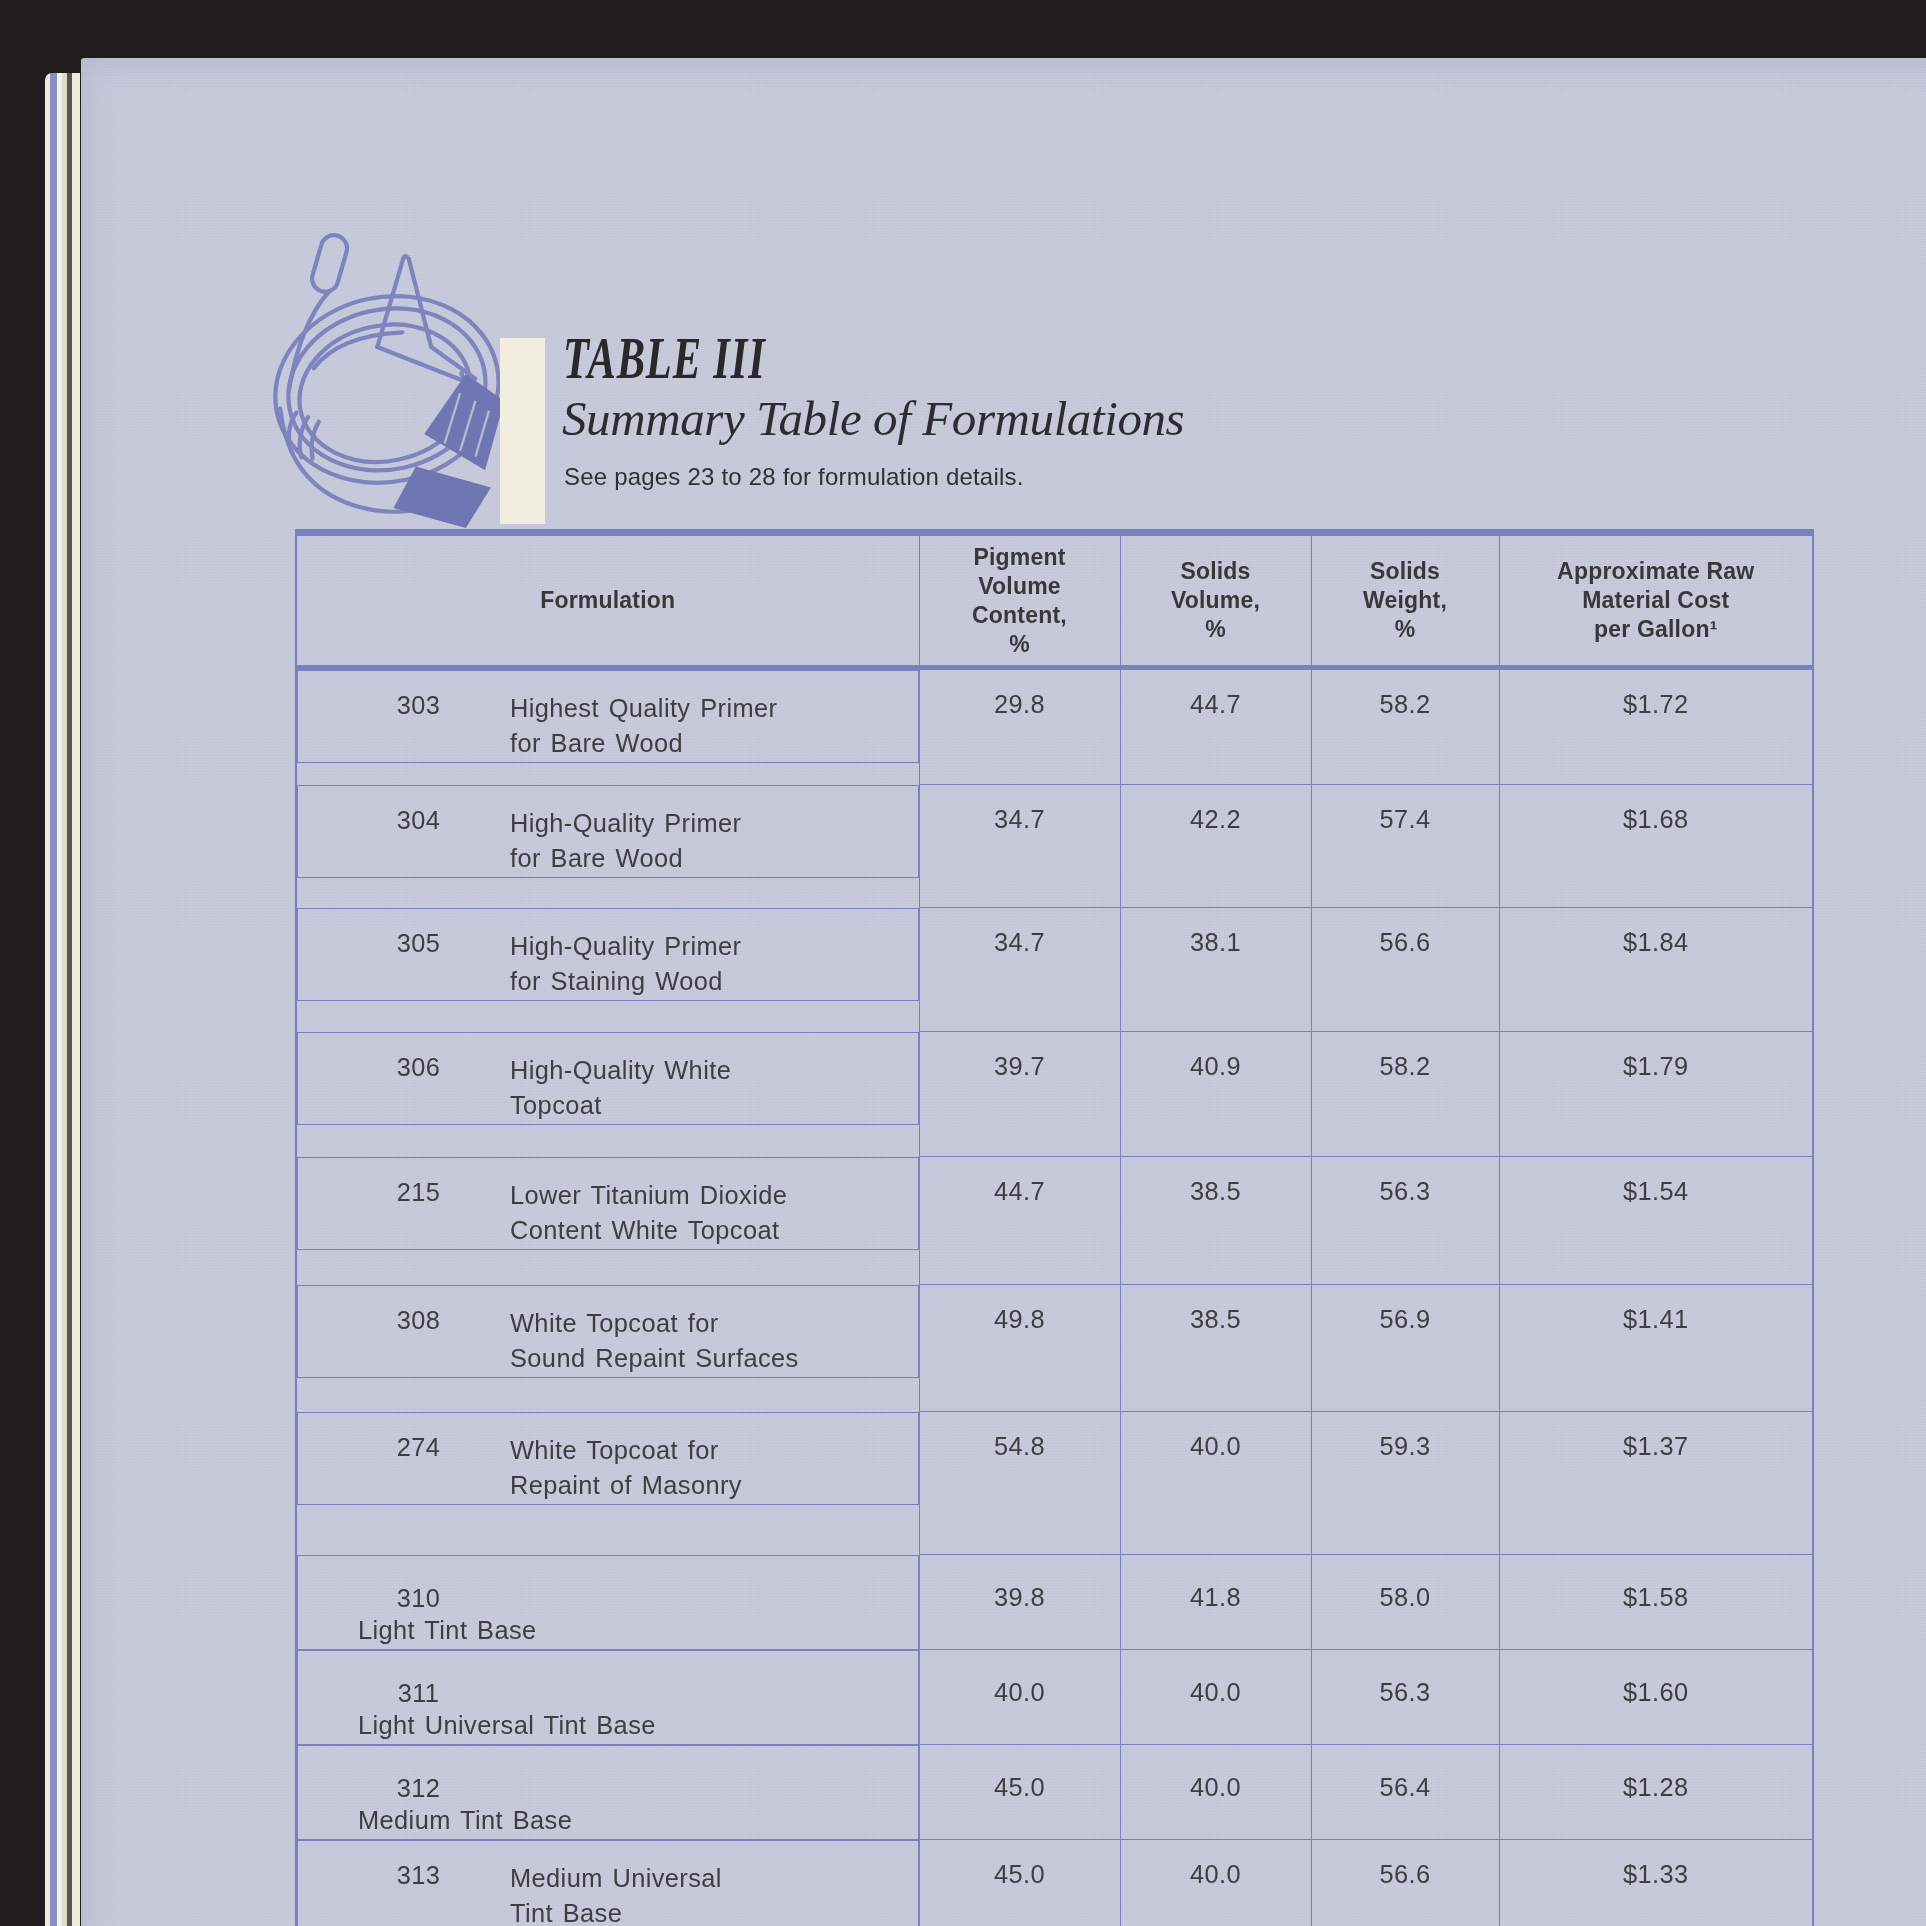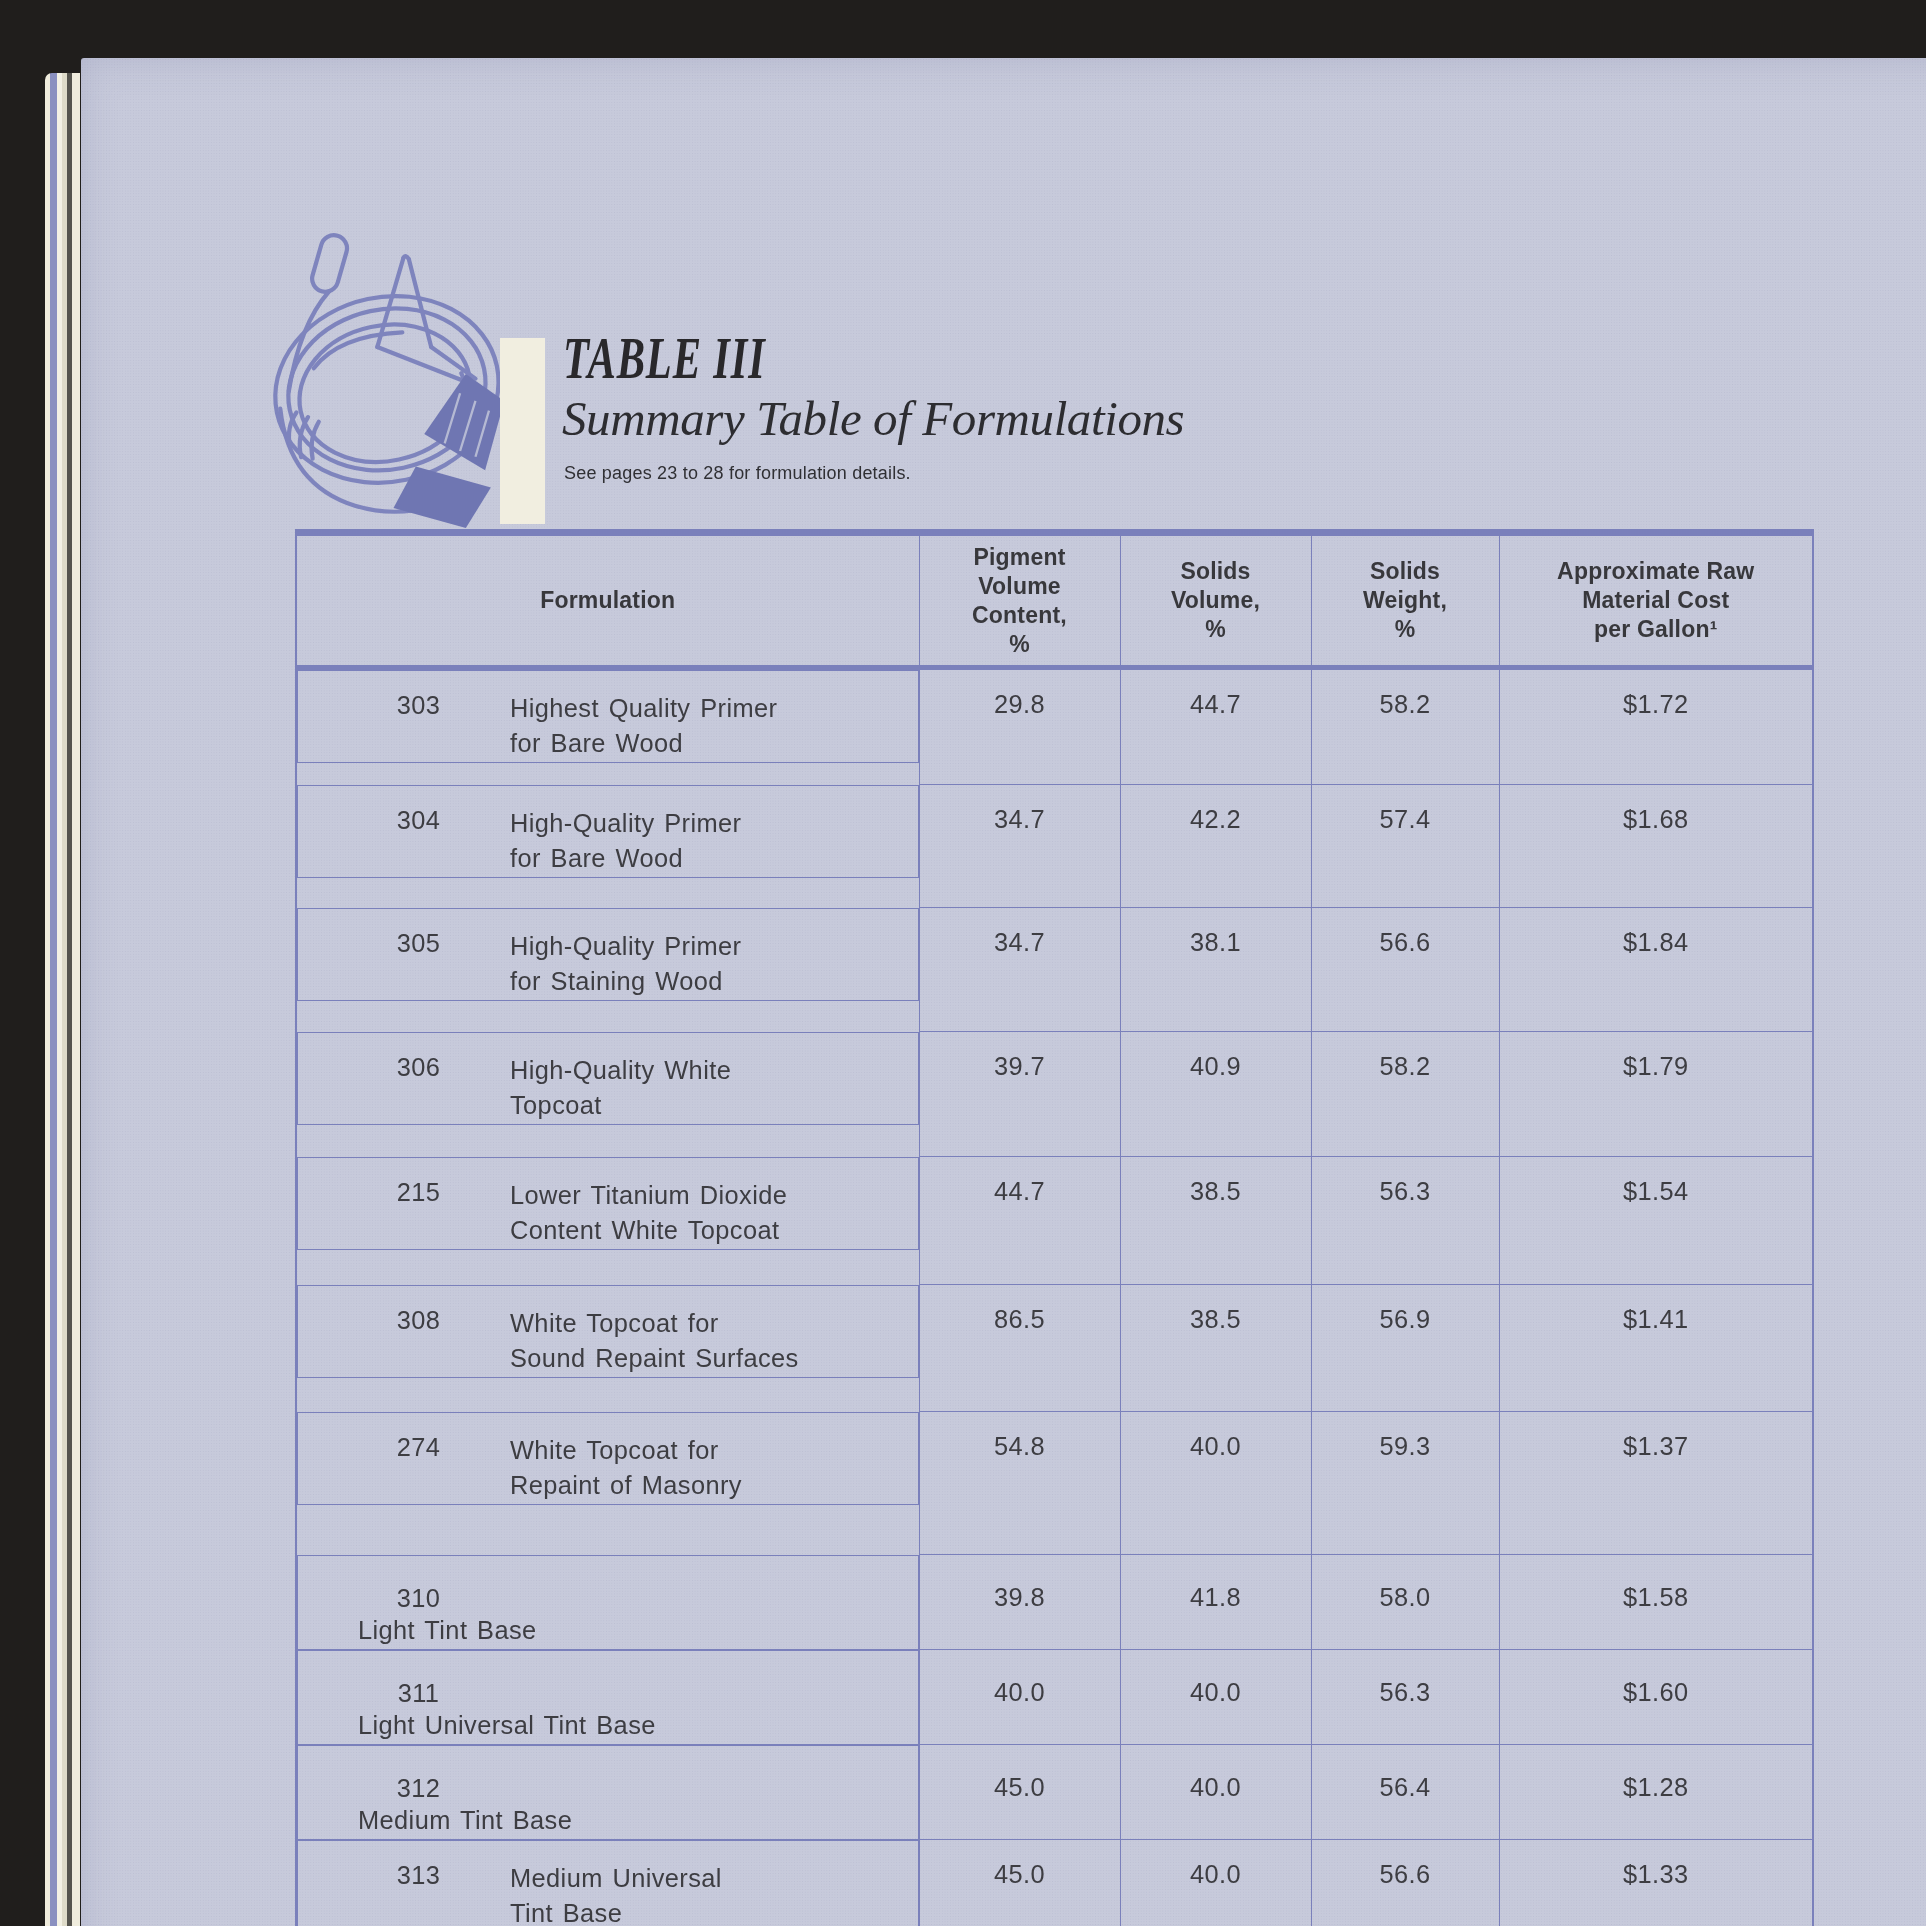--- a/index.html
+++ b/index.html
@@ -37,21 +37,21 @@
     font-size:59px;color:#29282b;letter-spacing:1.2px;
     transform:scaleX(0.72);transform-origin:left top;white-space:nowrap;
   }
   .subtitle{
     position:absolute;left:481px;top:332px;
     font-family:"Liberation Serif", serif;font-style:italic;font-weight:normal;
     font-size:49px;color:#2d2d31;letter-spacing:-0.4px;white-space:nowrap;
   }
   .note{
     position:absolute;left:483px;top:405px;
-    font-size:18px;color:#303034;letter-spacing:0.2px;white-space:nowrap;
+    font-size:24px;color:#303034;letter-spacing:0.2px;white-space:nowrap;
   }
   
   .illus{position:absolute;left:169px;top:162px;}
   
   table.formulations{
     position:absolute;left:214px;top:471px;width:1518px;
     border-collapse:collapse;table-layout:fixed;
     border:2.3px solid #7a80bb;border-top-width:7px;border-bottom-width:7px;
   }
   .formulations th{
@@ -197,21 +197,21 @@
         <td class="num">38.5</td>
         <td class="num">56.3</td>
         <td class="num">$1.54</td>
       </tr>
       <tr class="double" style="height:127px">
         <td class="name-cell">
             <span class="fid">308</span>
             <span class="fname">White Topcoat for
 Sound Repaint Surfaces</span>
           </td>
-        <td class="num">86.5</td>
+        <td class="num">49.8</td>
         <td class="num">38.5</td>
         <td class="num">56.9</td>
         <td class="num">$1.41</td>
       </tr>
       <tr class="double" style="height:143px">
         <td class="name-cell">
             <span class="fid">274</span>
             <span class="fname">White Topcoat for
 Repaint of Masonry</span>
           </td>

